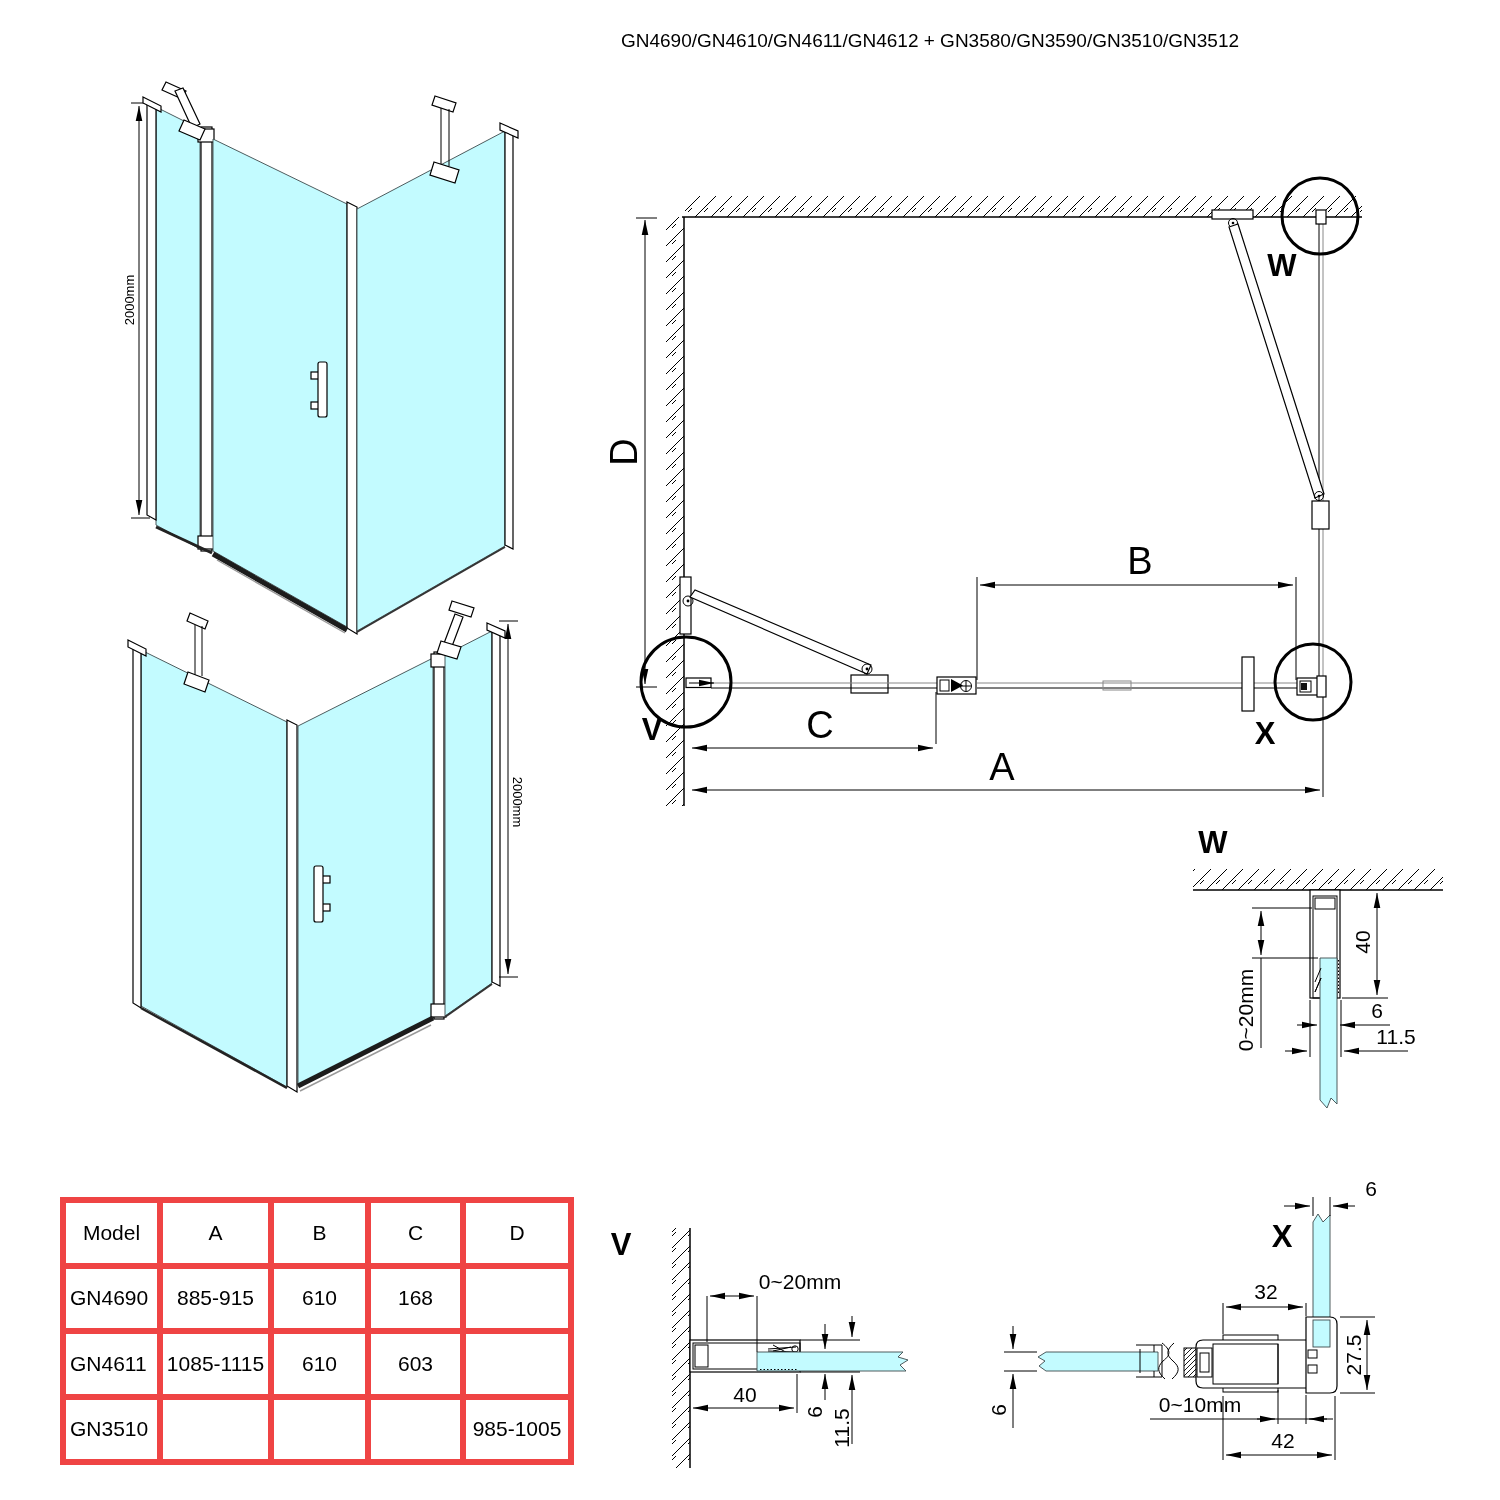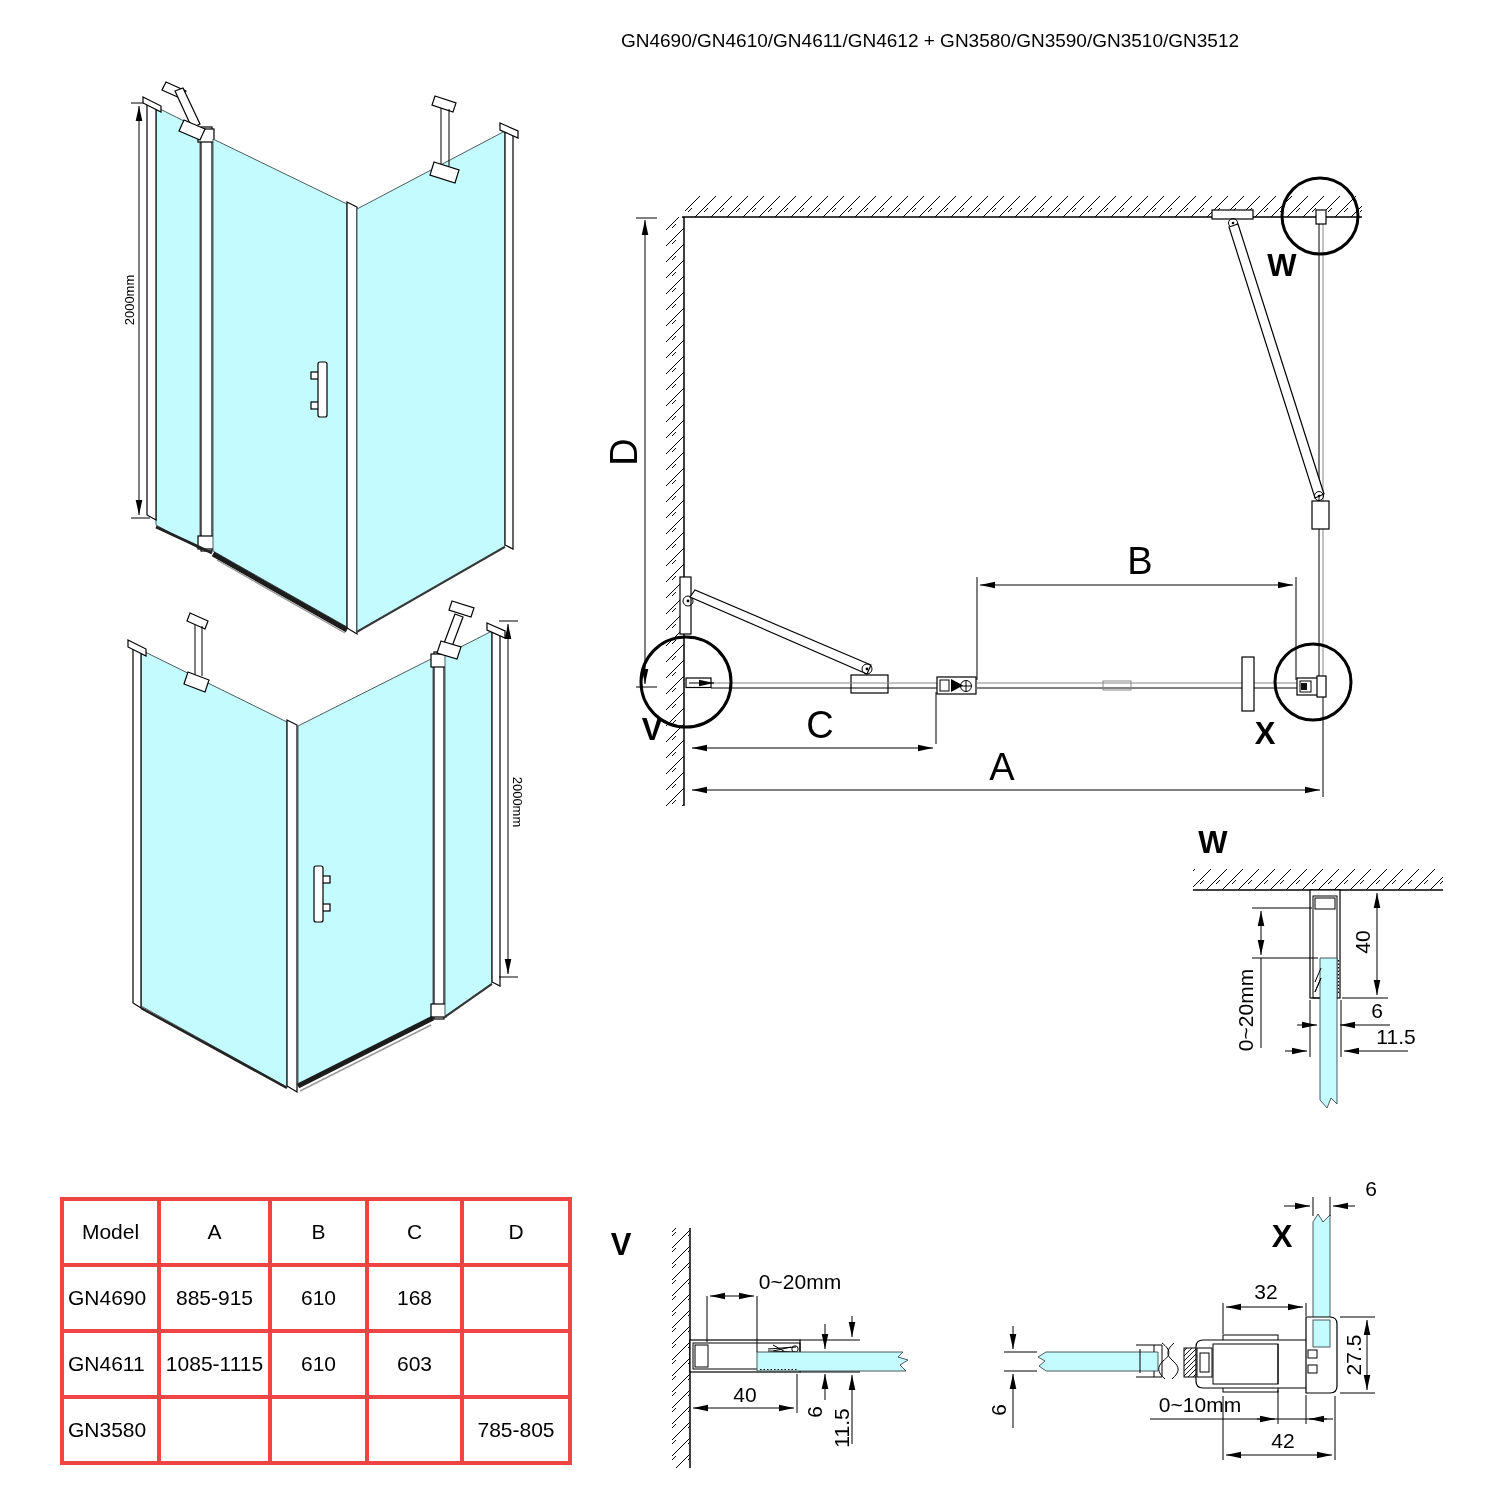--- a/index.html
+++ b/index.html
@@ -15,21 +15,21 @@
   .big{font-size:31px;font-weight:bold;}
   .glass{fill:var(--glass,#c3fbff);stroke:#3c4a4c;stroke-width:0.9;}
   .prof{fill:#fff;stroke:#000;stroke-width:1.2;}
   .thin{stroke:#000;stroke-width:1;fill:none;}
   .thin2{stroke:#000;stroke-width:1.5;fill:none;}
   .gray{stroke:#888;stroke-width:1;fill:none;}
   .dimln{stroke:#000;stroke-width:1;fill:none;}
   .circ{stroke:#000;stroke-width:3;fill:none;}
   #spec-table{position:absolute;left:60px;top:1197px;width:508px;height:268px;
               border-collapse:collapse;table-layout:fixed;}
-  #spec-table th,#spec-table td{border:4px solid #ef4444;font-size:21px;font-weight:400;
+  #spec-table th,#spec-table td{border:6px solid #ef4444;font-size:21px;font-weight:400;
               text-align:center;padding:0;height:28px;white-space:nowrap;overflow:hidden;}
   #spec-table td.model{text-align:left;padding-left:4px;}
 </style>
 </head>
 <body>
 
 <div id="title">GN4690/GN4610/GN4611/GN4612 + GN3580/GN3590/GN3510/GN3512</div>
 
 <svg width="1500" height="1500" viewBox="0 0 1500 1500">
   <defs>
@@ -378,20 +378,20 @@
     <td></td>
   </tr>
   <tr>
     <td class="model">GN4611</td>
     <td>1085-1115</td>
     <td>610</td>
     <td>603</td>
     <td></td>
   </tr>
   <tr>
-    <td class="model">GN3580</td>
-    <td></td>
-    <td></td>
-    <td></td>
-    <td>785-805</td>
+    <td class="model">GN3510</td>
+    <td></td>
+    <td></td>
+    <td></td>
+    <td>985-1005</td>
   </tr>
 </tbody>
   </table>
 
 </body></html>

